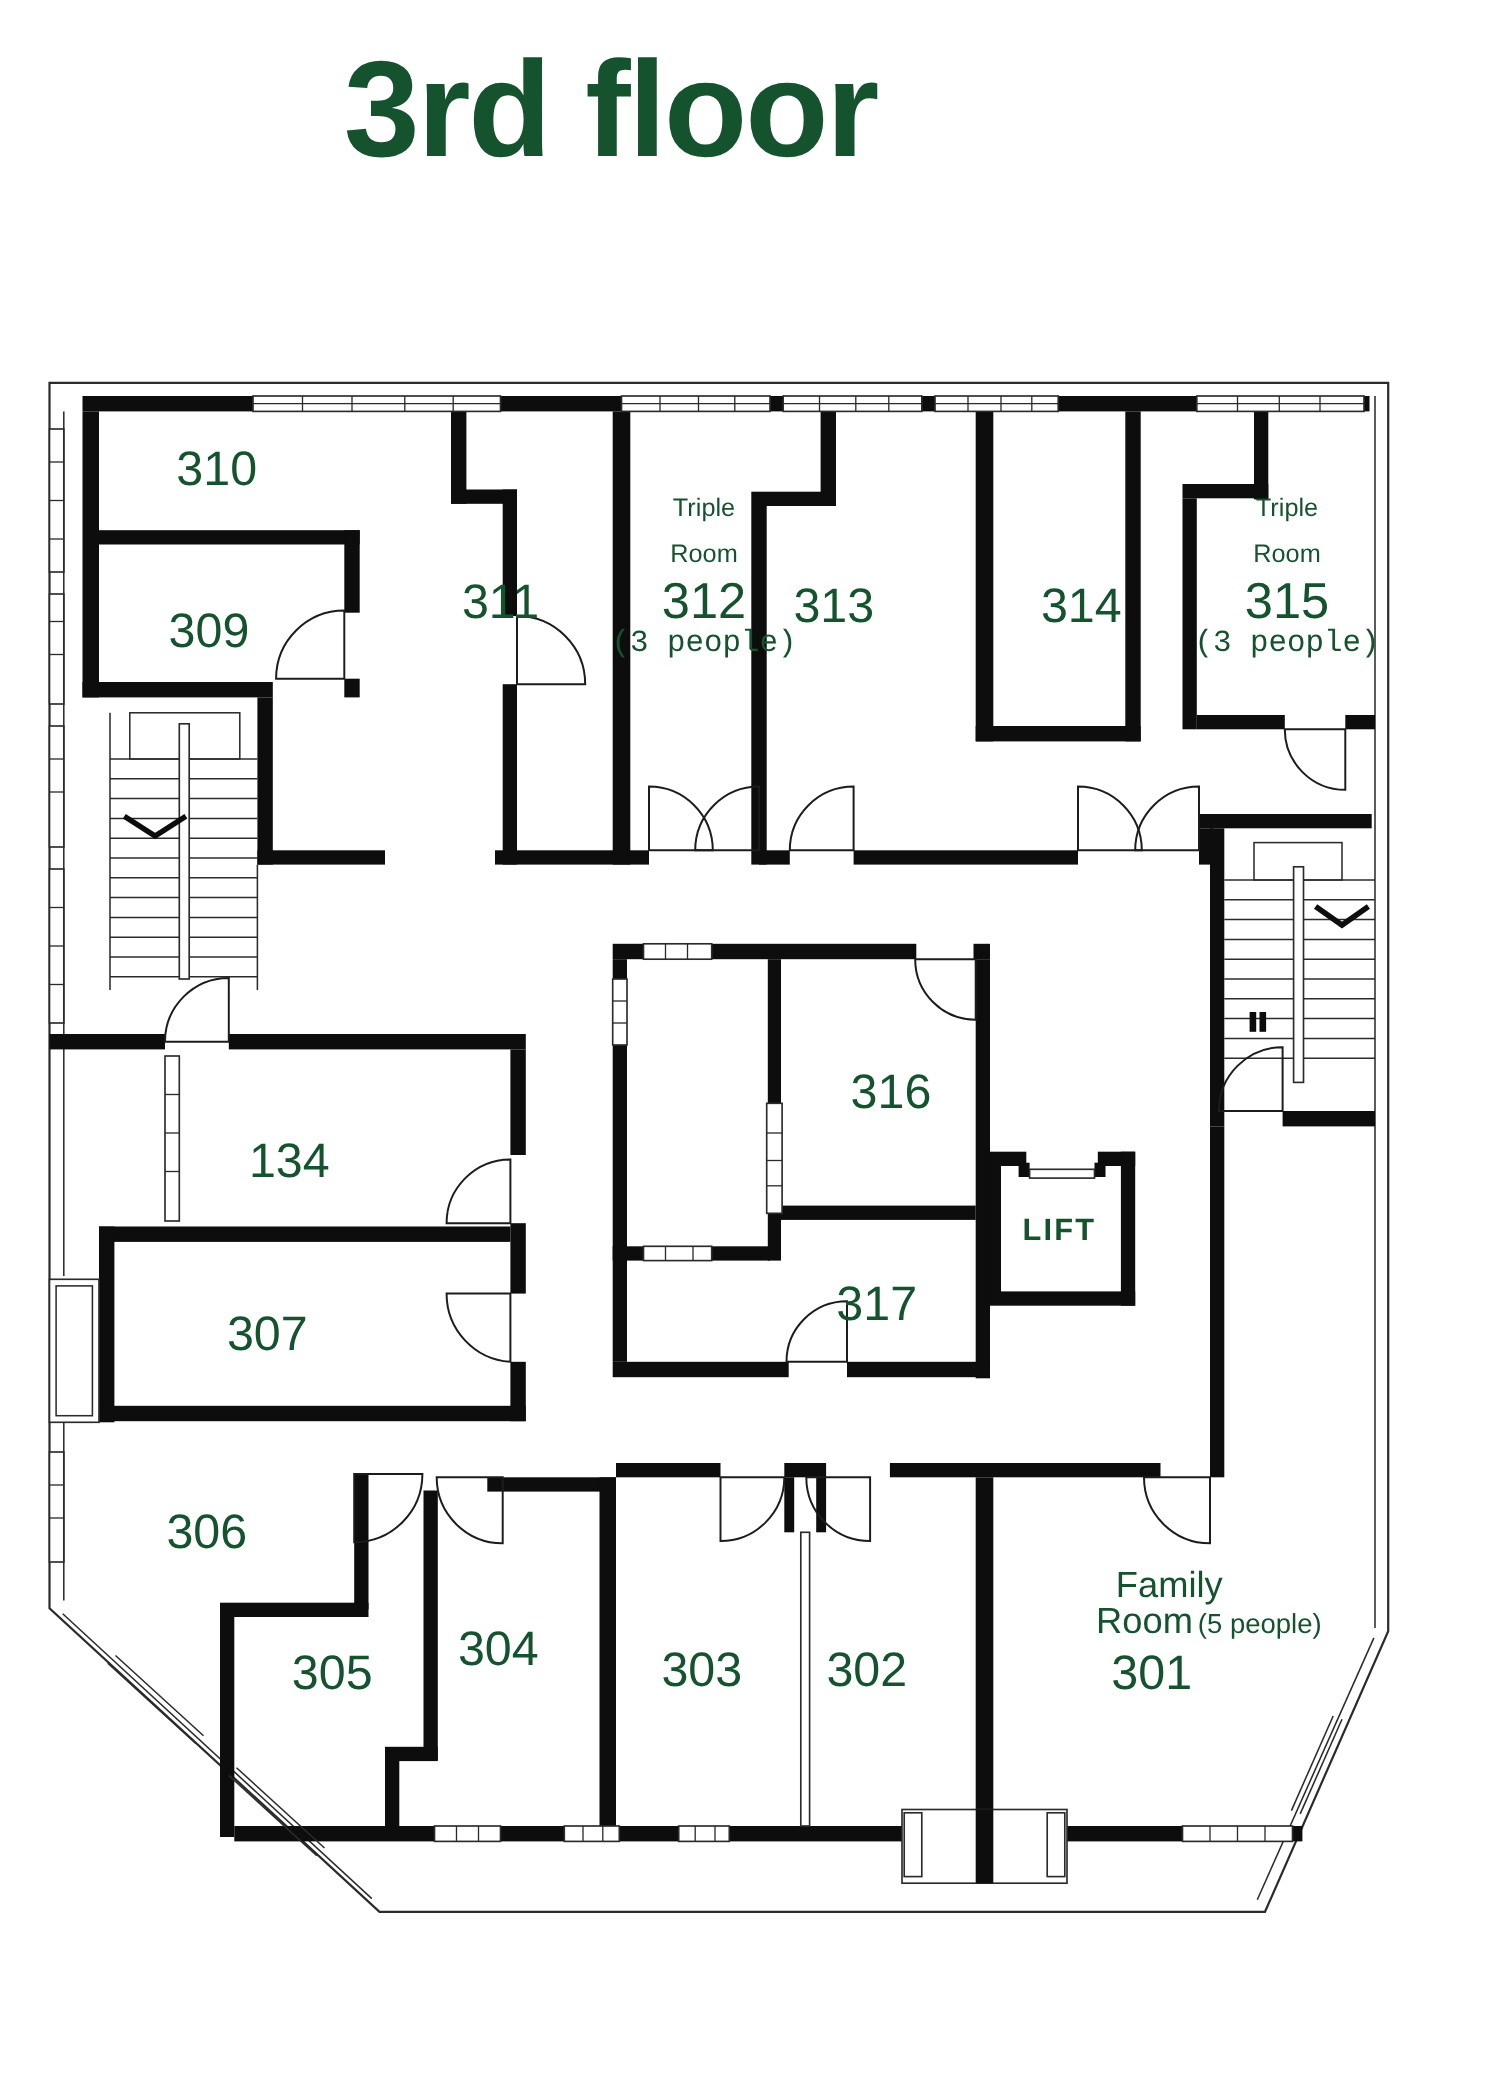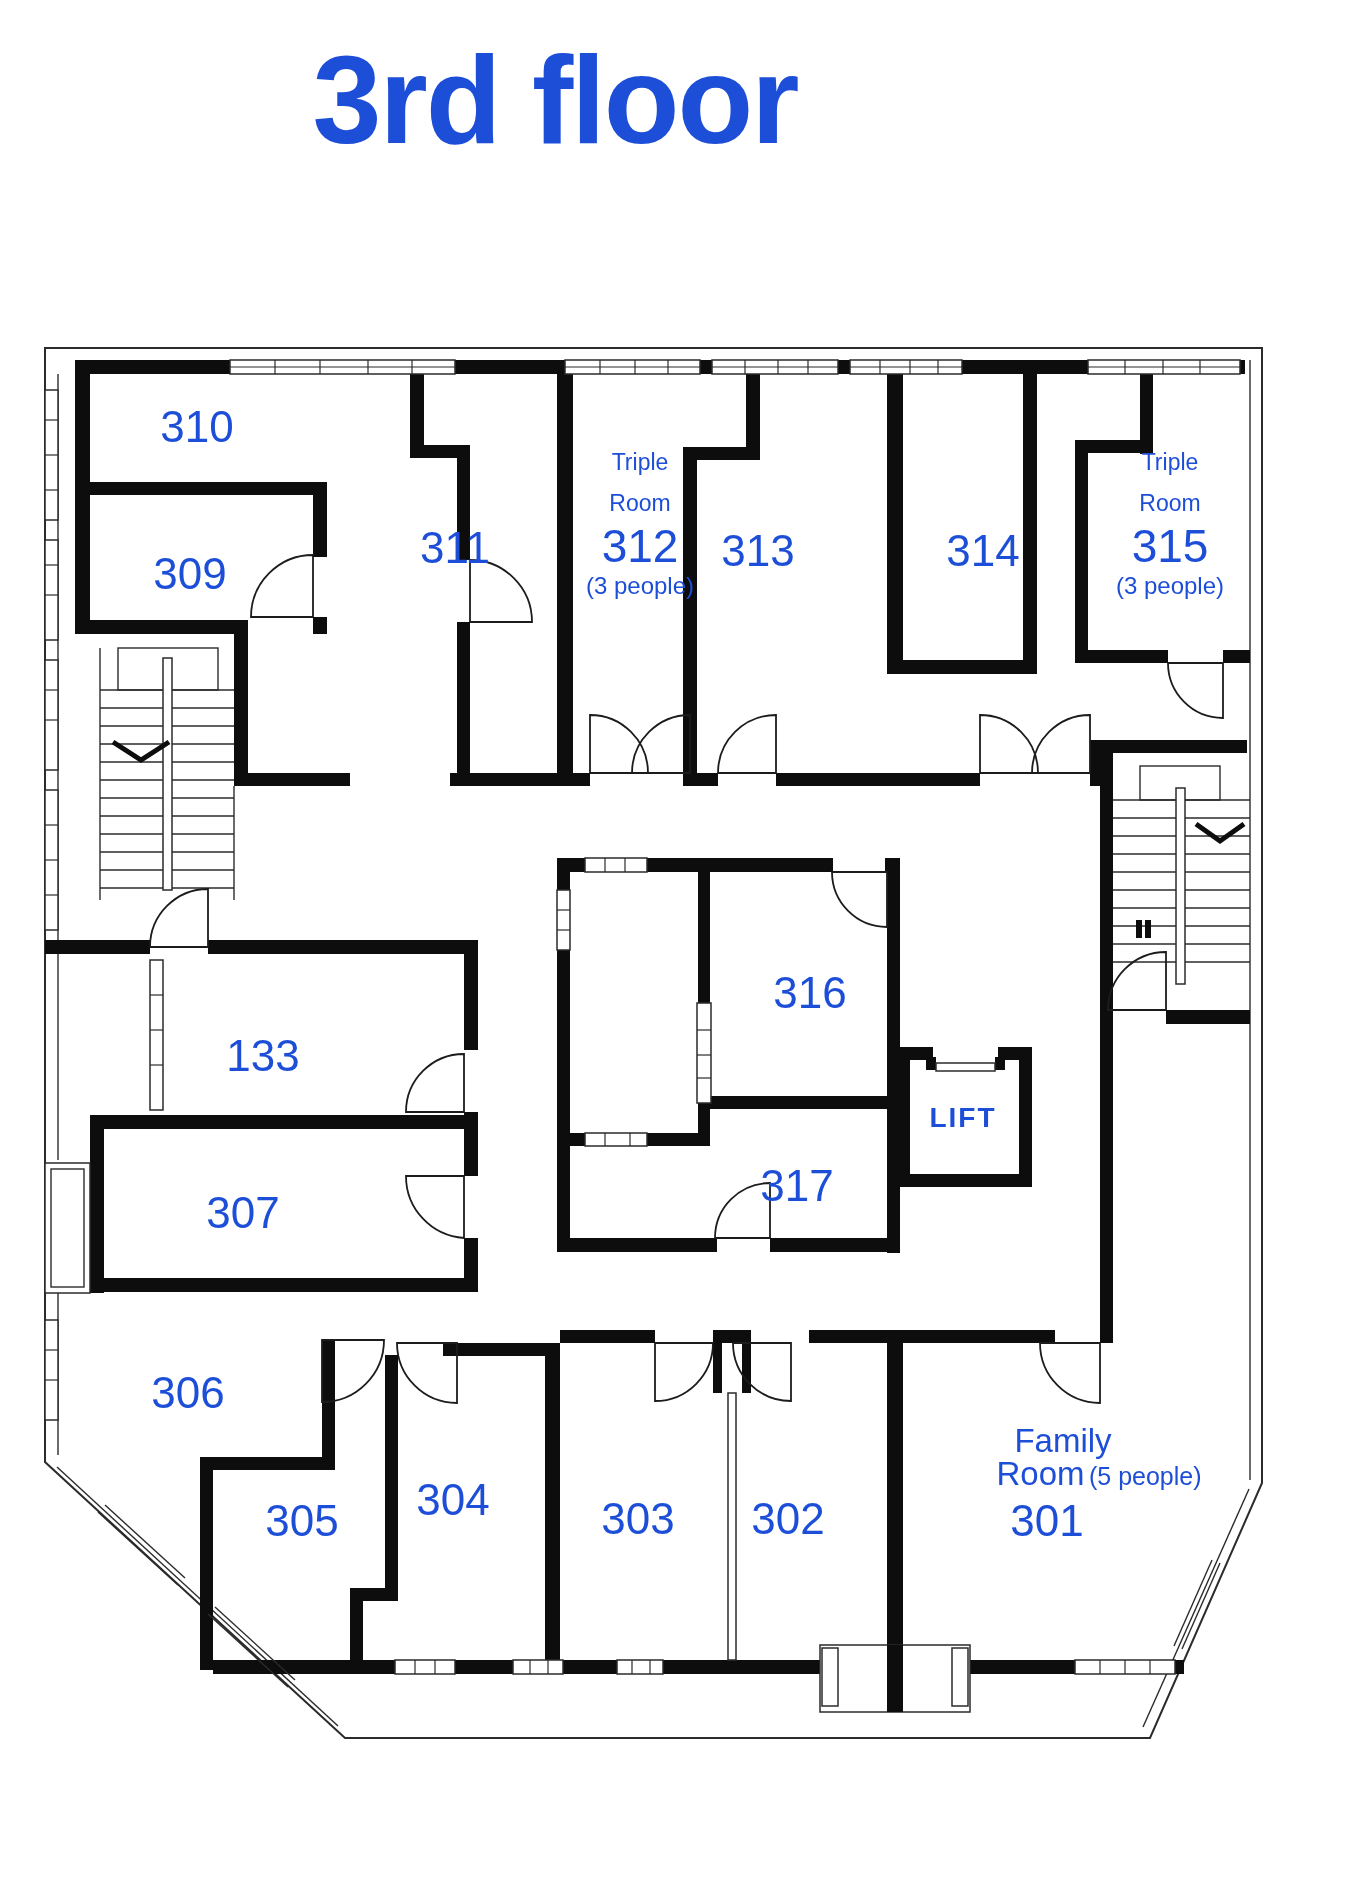--- a/index.html
+++ b/index.html
@@ -1,25 +1,25 @@
 <!DOCTYPE html>
 <html><head>
 <meta charset="utf-8">
 <style>
   html,body{margin:0;padding:0;background:#ffffff;}
   .canvas{position:relative;width:1370px;height:1894px;background:#fff;
           font-family:"Liberation Sans",sans-serif;color:#1b1b1b;overflow:hidden;}
   .plan-svg{position:absolute;left:0;top:0;}
   .lbl{position:absolute;transform:translate(-50%,-50%);white-space:nowrap;
-       color:#1d4ed8;line-height:1;}
+       color:#14532d;line-height:1;}
   .title{font-size:124px;font-weight:600;letter-spacing:-2px;}
   .num{font-size:44px;}
   .num-lg{font-size:46px;}
   .tline{font-size:23px;}
-  .cap{font-size:24px;}
+  .cap{font-size:28px;font-family:Liberation Mono, monospace;}
   .fam{font-size:33px;}
   .famcap{font-size:25px;}
   .lift{font-size:28px;font-weight:bold;letter-spacing:2px;}
   .w{fill:#0d0d0d;}
   .tl{stroke:#2b2b2b;stroke-width:2;fill:none;}
   .t1{stroke:#2b2b2b;stroke-width:1.4;fill:none;}
   .door{stroke:#1c1c1c;stroke-width:1.8;fill:none;}
   .win{fill:#ffffff;stroke:#2b2b2b;stroke-width:1.5;}
   .tick{stroke:#2b2b2b;stroke-width:1.2;}
   .arrow{stroke:#0d0d0d;stroke-width:5;fill:none;}
@@ -332,21 +332,21 @@
 
   <div class="lbl tline" style="left:1170px;top:462px;">Triple</div>
   <div class="lbl tline" style="left:1170px;top:503px;">Room</div>
   <div class="lbl num-lg" style="left:1170px;top:546px;">315</div>
   <div class="lbl cap" style="left:1170px;top:586px;">(3 people)</div>
 
   <div class="lbl num" style="left:810px;top:993px;">316</div>
   <div class="lbl num" style="left:797px;top:1186px;">317</div>
   <div class="lbl lift" style="left:963px;top:1118px;">LIFT</div>
 
-  <div class="lbl num" style="left:263px;top:1056px;">133</div>
+  <div class="lbl num" style="left:263px;top:1056px;">134</div>
   <div class="lbl num" style="left:243px;top:1213px;">307</div>
   <div class="lbl num" style="left:188px;top:1393px;">306</div>
   <div class="lbl num" style="left:302px;top:1521px;">305</div>
   <div class="lbl num" style="left:453px;top:1500px;">304</div>
   <div class="lbl num" style="left:638px;top:1519px;">303</div>
   <div class="lbl num" style="left:788px;top:1519px;">302</div>
 
   <div class="lbl fam" style="left:1063px;top:1440px;">Family</div>
   <div class="lbl" style="left:1075px;top:1473px;margin-left:24px;">
     <span class="fam">Room</span>

